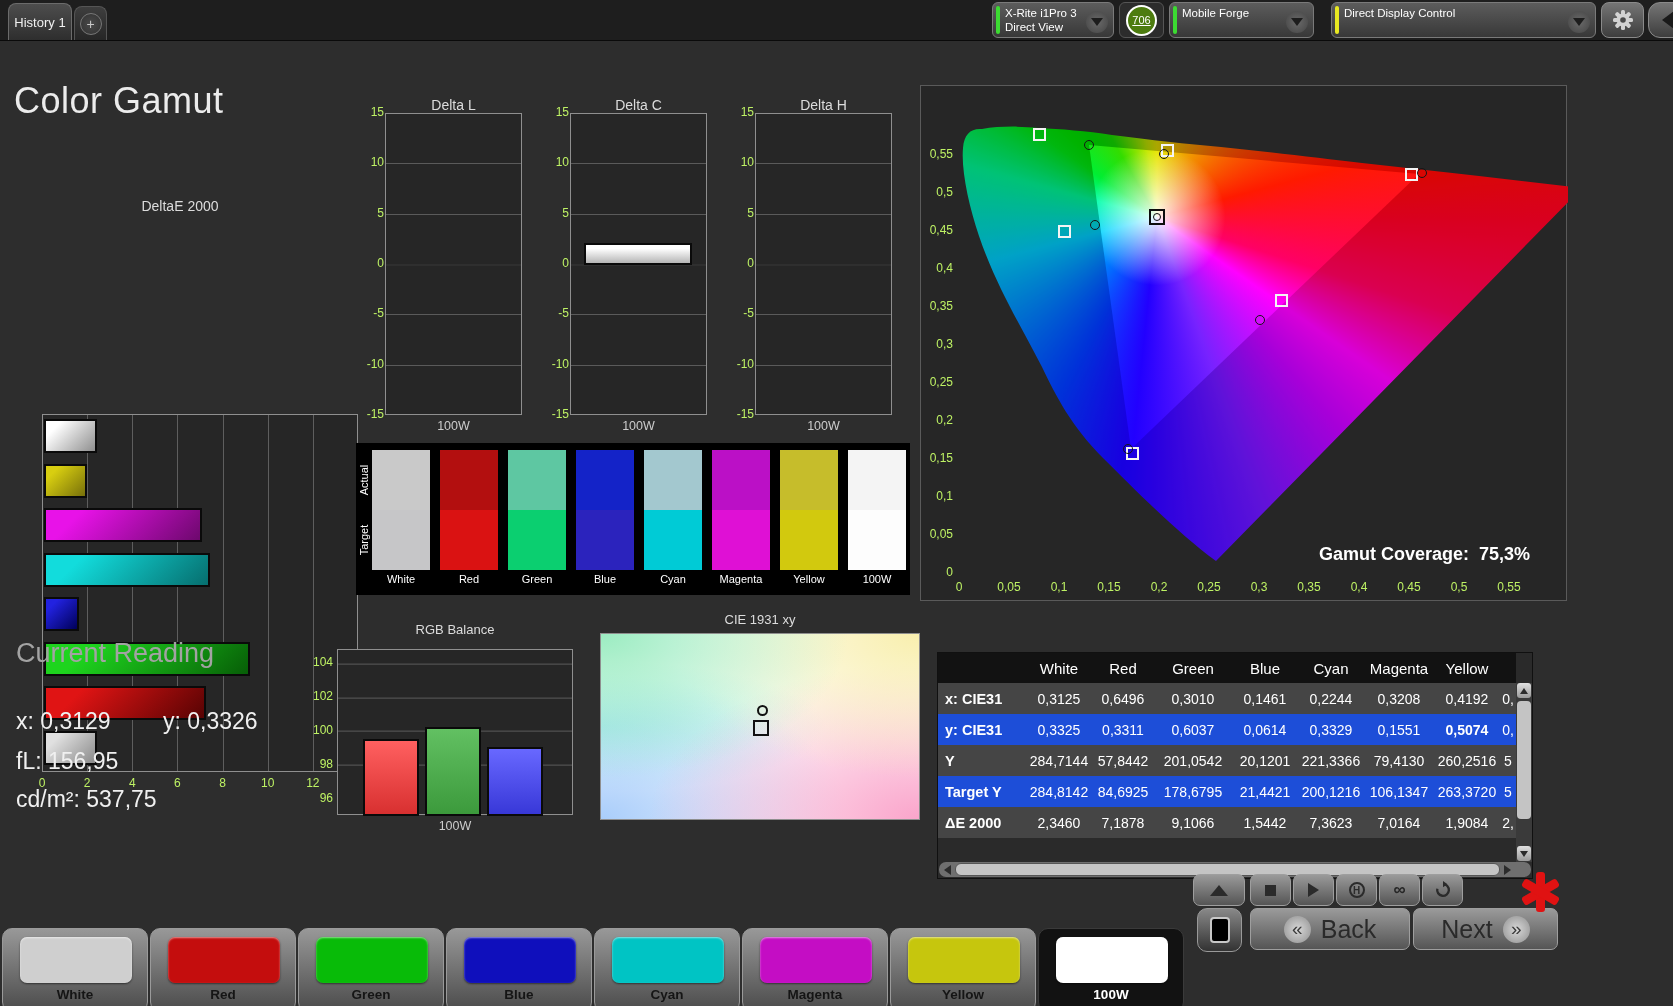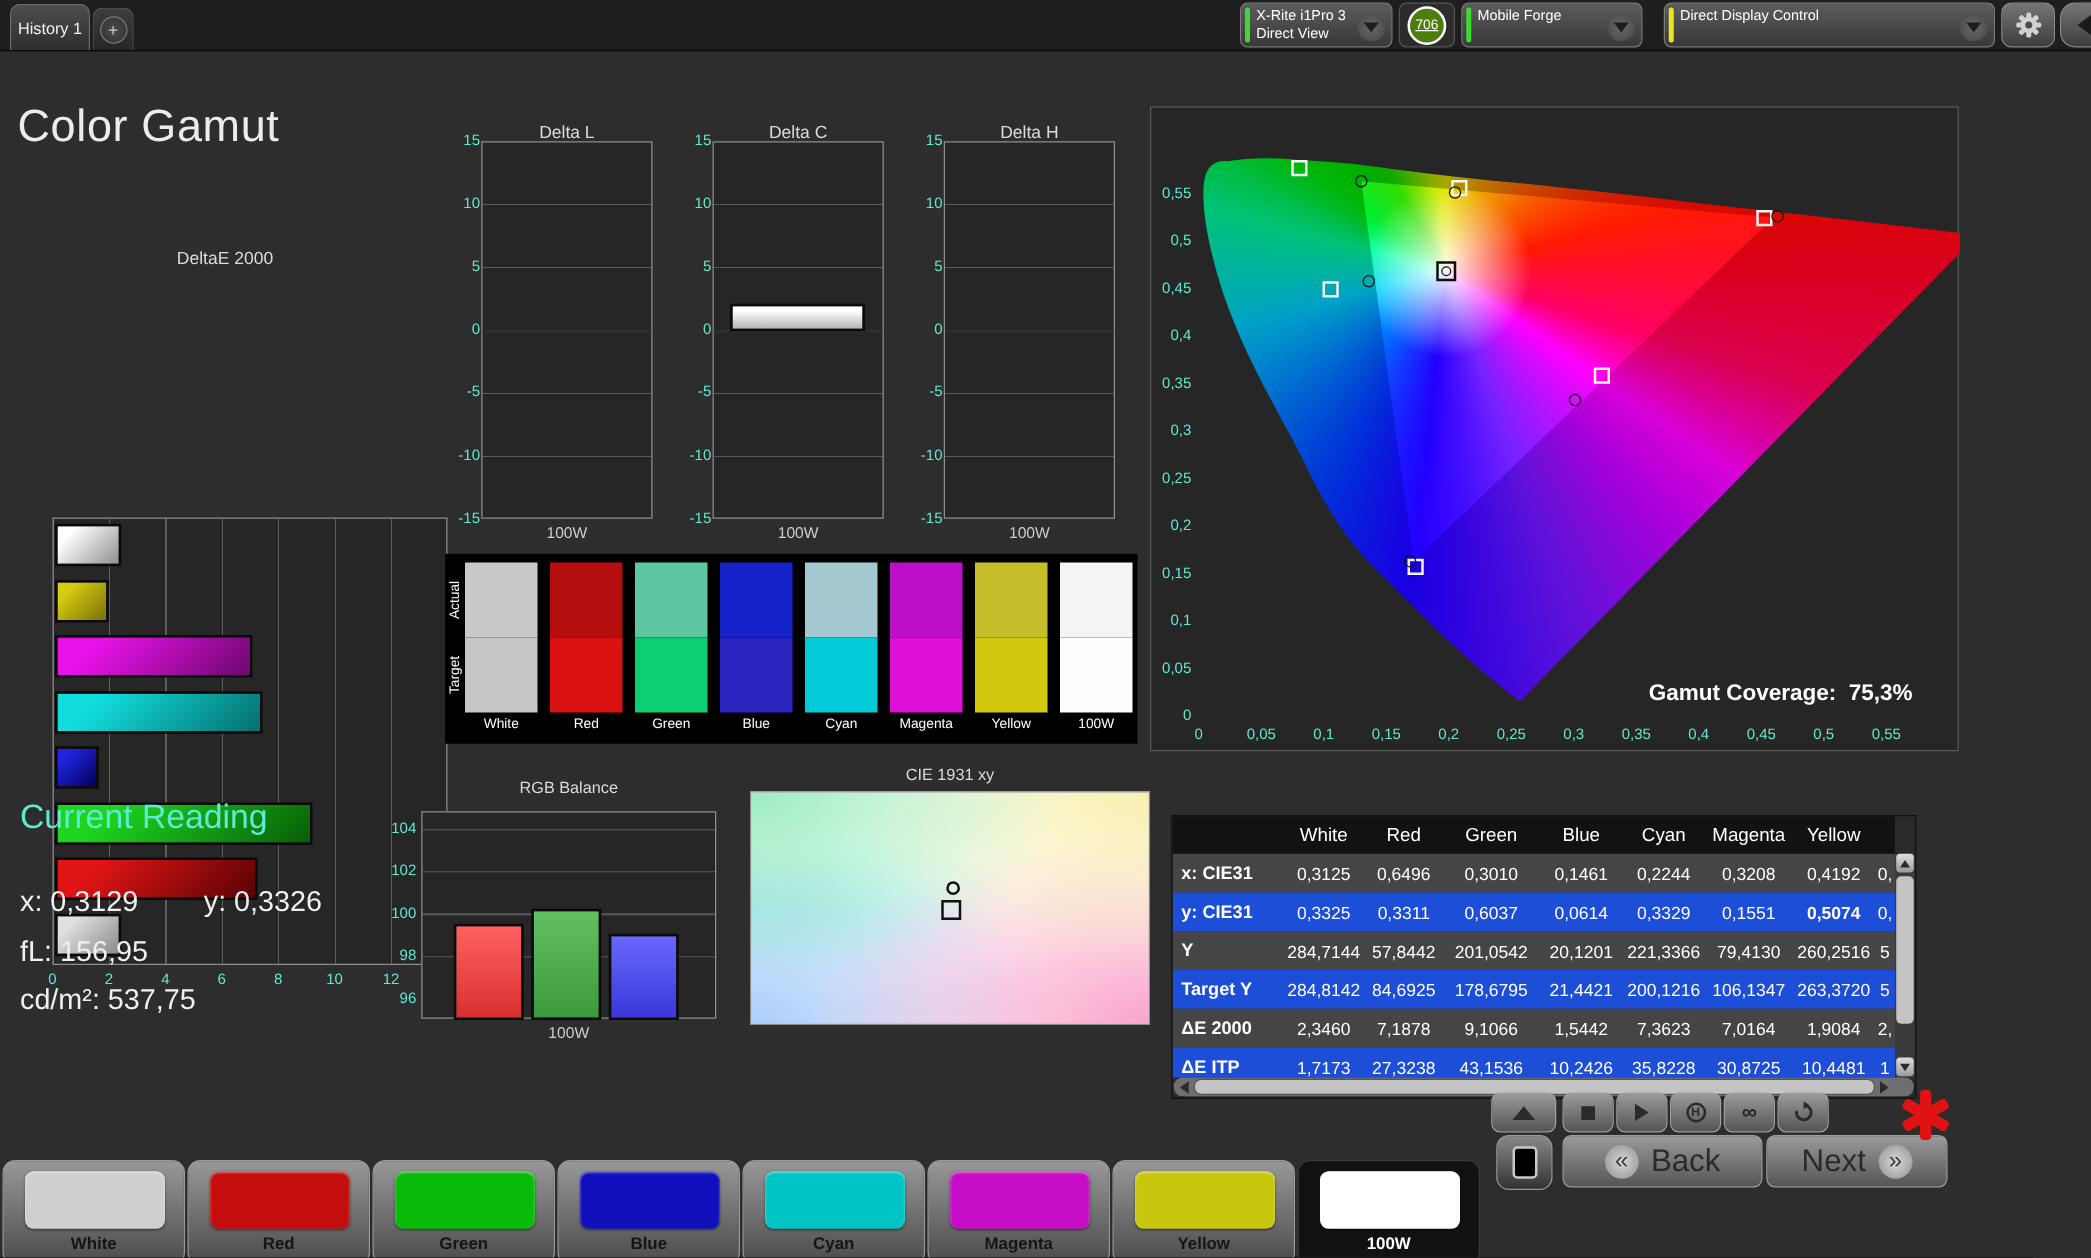--- a/index.html
+++ b/index.html
@@ -27,21 +27,21 @@
         border-radius:6px;display:flex;align-items:center;justify-content:center;box-sizing:border-box;}
   .badge{width:31px;height:31px;border-radius:50%;background:#4d7c0f;border:2px solid #fff;color:#fff;font-size:11px;
         display:flex;align-items:center;justify-content:center;box-sizing:border-box;text-decoration:underline;}
   .iconbtn{position:absolute;top:2px;height:36px;background:linear-gradient(#757575,#3d3d3d);border:1px solid #8a8a8a;
         border-radius:8px;display:flex;align-items:center;justify-content:center;box-sizing:border-box;}
   .tri-left{width:0;height:0;border-top:9px solid transparent;border-bottom:9px solid transparent;border-right:12px solid #1a1a1a;}
   
   .h1{position:absolute;left:14px;top:80px;font-size:36px;color:#ececec;letter-spacing:0.5px;}
   .ctitle{position:absolute;text-align:center;font-size:14px;color:#dcdcdc;}
   .plotbox{position:absolute;background:#262626;border:1px solid #8f8f8f;box-sizing:border-box;}
-  .tick{position:absolute;font-size:12px;color:#5eead4;width:24px;text-align:center;white-space:nowrap;}
+  .tick{position:absolute;font-size:12px;color:#bef264;width:24px;text-align:center;white-space:nowrap;}
   .tick.r{width:30px;text-align:right;}
   .tick.c{width:30px;text-align:center;}
   
   #de-plot{left:22px;top:216px;width:316px;height:358px;
      background-image:repeating-linear-gradient(to right,transparent 0 44.14px,#5e5e5e 44.14px 45.14px);background-color:#262626;}
   .hbar{position:absolute;left:1px;height:34px;border:2px solid #0a0a0a;box-sizing:border-box;}
   
   .dpanel{position:absolute;top:97px;width:160px;height:340px;}
   .dplot{position:absolute;left:23px;top:16px;width:137px;height:302px;background-color:#262626;border:1px solid #8f8f8f;box-sizing:border-box;
      background-image:repeating-linear-gradient(to bottom,transparent 0 49.33px,#5a5a5a 49.33px 50.33px);}
@@ -68,21 +68,21 @@
       conic-gradient(from 0deg at 236px 131px,
       #e8e400 0deg,#ff1a00 75deg,#ff0066 108deg,#ff00ff 125deg,#7722ff 160deg,#2200ff 186deg,#0077ff 225deg,
       #00d5ff 255deg,#00ffaa 285deg,#00ee33 305deg,#33dd00 330deg,#c8e800 352deg,#e8e400 360deg);
     clip-path:polygon(498px 88px,168px 59px,210px 363px);}
   .mk-target{position:absolute;width:13px;height:13px;border:2px solid #f4f4f4;box-sizing:border-box;}
   .mk-measured{position:absolute;width:10px;height:10px;border:1.5px solid #161616;border-radius:50%;box-sizing:border-box;}
   .mk-white{position:absolute;width:16px;height:16px;border:2px solid #0d0d0d;box-sizing:border-box;display:flex;align-items:center;justify-content:center;}
   .mk-wc{width:8px;height:8px;border:1.5px solid #0d0d0d;border-radius:50%;box-sizing:border-box;}
   .coverage{position:absolute;left:398px;top:458px;font-size:18px;color:#fff;font-weight:bold;}
   
-  .cr-title{position:absolute;left:16px;top:638px;font-size:27px;color:#5eead4;}
+  .cr-title{position:absolute;left:16px;top:638px;font-size:27px;color:#a3a3a3;}
   .cr-val{position:absolute;font-size:23px;color:#f0f0f0;}
   
   #rgb-plot{left:337px;top:649px;width:236px;height:166px;background-color:#262626;
      background-image:repeating-linear-gradient(to bottom,transparent 0 32.8px,#5a5a5a 32.8px 33.8px);background-position:0 -19.4px;}
   .vbar{position:absolute;width:56px;border:2px solid #0a0a0a;box-sizing:border-box;}
   
   #cie31{left:600px;top:633px;width:320px;height:187px;border:1px solid #8f8f8f;box-sizing:border-box;
      background:radial-gradient(at 0% 0%,rgba(150,235,190,0.95),rgba(255,255,255,0) 55%),
        radial-gradient(at 100% 0%,rgba(248,238,170,0.95),rgba(255,255,255,0) 55%),
        radial-gradient(at 100% 100%,rgba(250,160,200,0.95),rgba(255,255,255,0) 60%),
@@ -458,31 +458,20 @@
           <div class="td lbl" style="width: 88px;">ΔE 2000</div>
           <div class="td" style="width: 66px;">2,3460</div>
           <div class="td" style="width: 62px;">7,1878</div>
           <div class="td" style="width: 78px;">9,1066</div>
           <div class="td" style="width: 66px;">1,5442</div>
           <div class="td" style="width: 66px;">7,3623</div>
           <div class="td" style="width: 70px;">7,0164</div>
           <div class="td" style="width: 66px;">1,9084</div>
           <div class="td" style="width: 16px;">2,</div>
         </div>
-        <div class="trow light">
-          <div class="td lbl" style="width: 88px;">ΔE ITP</div>
-          <div class="td" style="width: 66px;">1,7173</div>
-          <div class="td" style="width: 62px;">27,3238</div>
-          <div class="td" style="width: 78px;">43,1536</div>
-          <div class="td" style="width: 66px;">10,2426</div>
-          <div class="td" style="width: 66px;">35,8228</div>
-          <div class="td" style="width: 70px;">30,8725</div>
-          <div class="td" style="width: 66px;">10,4481</div>
-          <div class="td" style="width: 16px;">1</div>
-        </div>
       </div>
     <div class="vscroll">
       <div class="sbtn" style="top:0;">
           <span class="tri-up"></span>
         </div>
       <div class="vthumb"></div>
       <div class="sbtn" style="top:163px;">
           <span class="tri-dn"></span>
         </div>
     </div>

